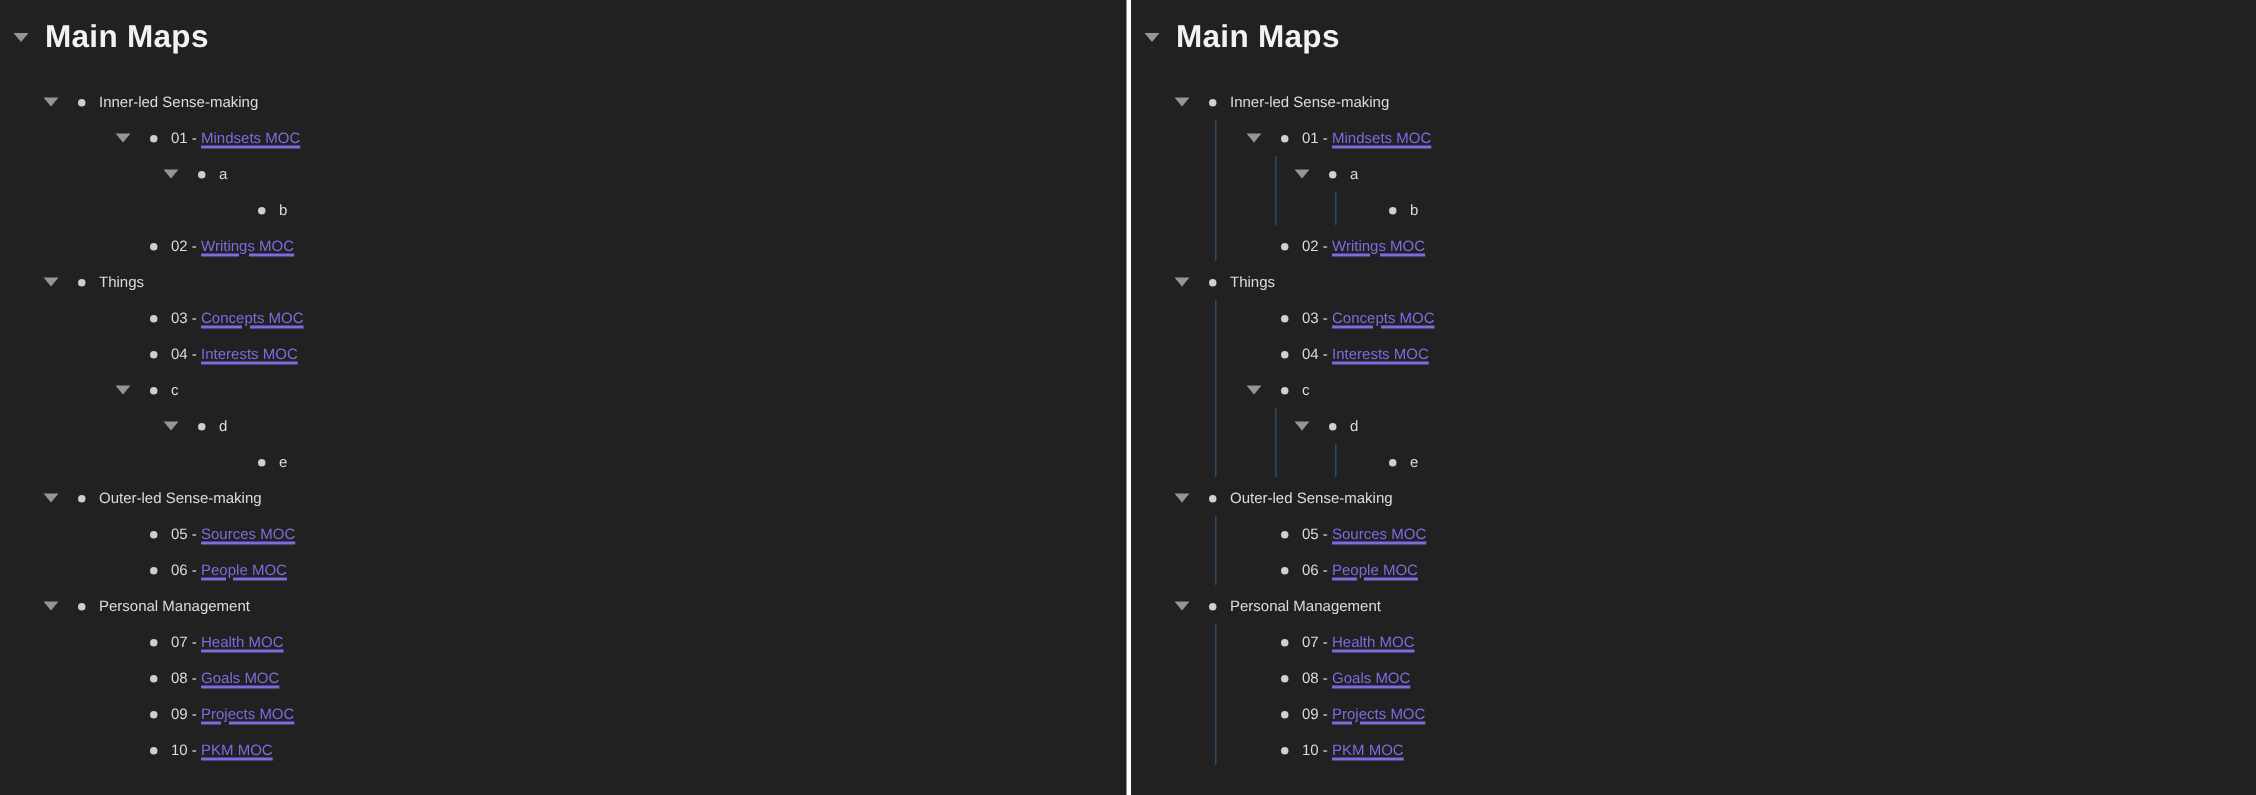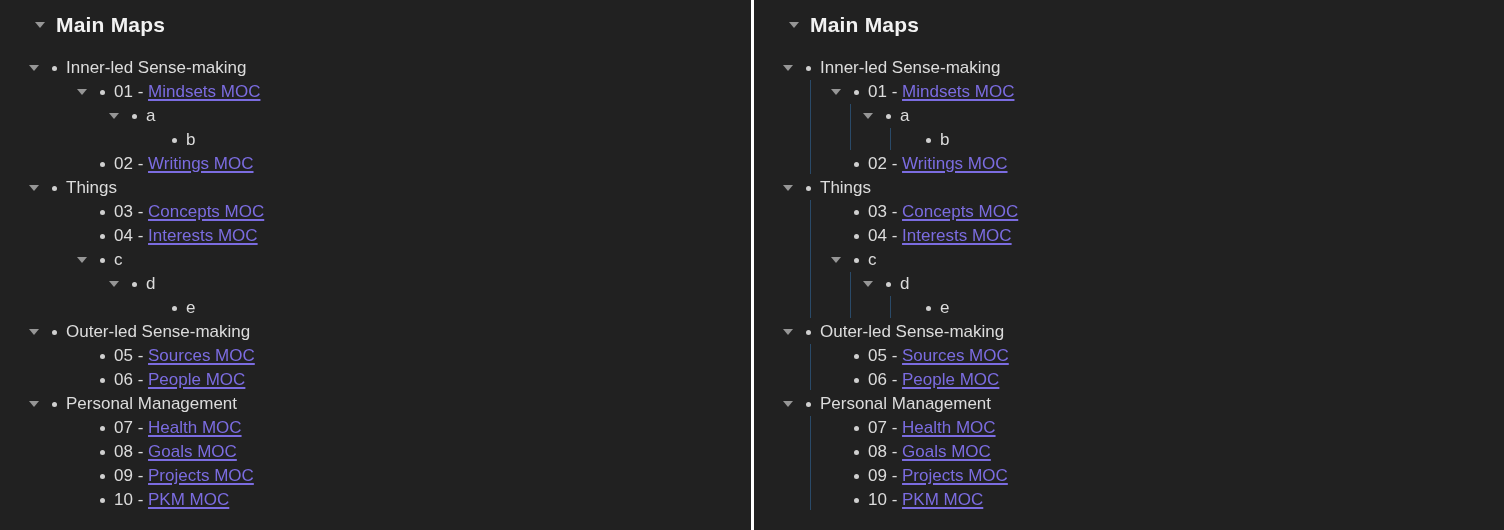--- a/index.html
+++ b/index.html
@@ -17,28 +17,28 @@
     position:absolute;top:0;height:530px;background:var(--bg);
     padding-top:10px;overflow:hidden;
   }
   .panel-left{left:0;width:751px;}
   .panel-right{left:754px;width:750px;}
   .divider{
     position:absolute;top:0;left:751px;width:3px;height:530px;
     background:var(--divider);
   }
   
-  .heading-row{display:flex;align-items:center;height:30px;margin-bottom:16px;margin-left:26px;}
+  .heading-row{display:flex;align-items:center;height:30px;margin-bottom:16px;}
   .heading-tri-box{width:16px;margin-left:6px;display:flex;justify-content:center;align-items:center;flex:0 0 16px;}
   .title{
     margin:0 0 0 8px;font-size:21px;font-weight:700;color:var(--heading);
     letter-spacing:.2px;
   }
   
-  .row{display:flex;align-items:center;height:24px;font-size:17px;color:var(--text);}
+  .row{display:flex;align-items:center;height:24px;font-size:10px;color:var(--text);}
   .lvl1{padding-left:26px;}
   .lvl2{padding-left:74px;}
   .lvl3{padding-left:106px;}
   .lvl4{padding-left:146px;}
   .tri-box{width:16px;flex:0 0 16px;display:flex;justify-content:center;align-items:center;}
   .tri{
     width:0;height:0;border-left:5px solid transparent;border-right:5px solid transparent;
     border-top:6px solid var(--arrow);cursor:pointer;
   }
   .bullet-box{width:24px;flex:0 0 24px;display:flex;justify-content:center;align-items:center;}

